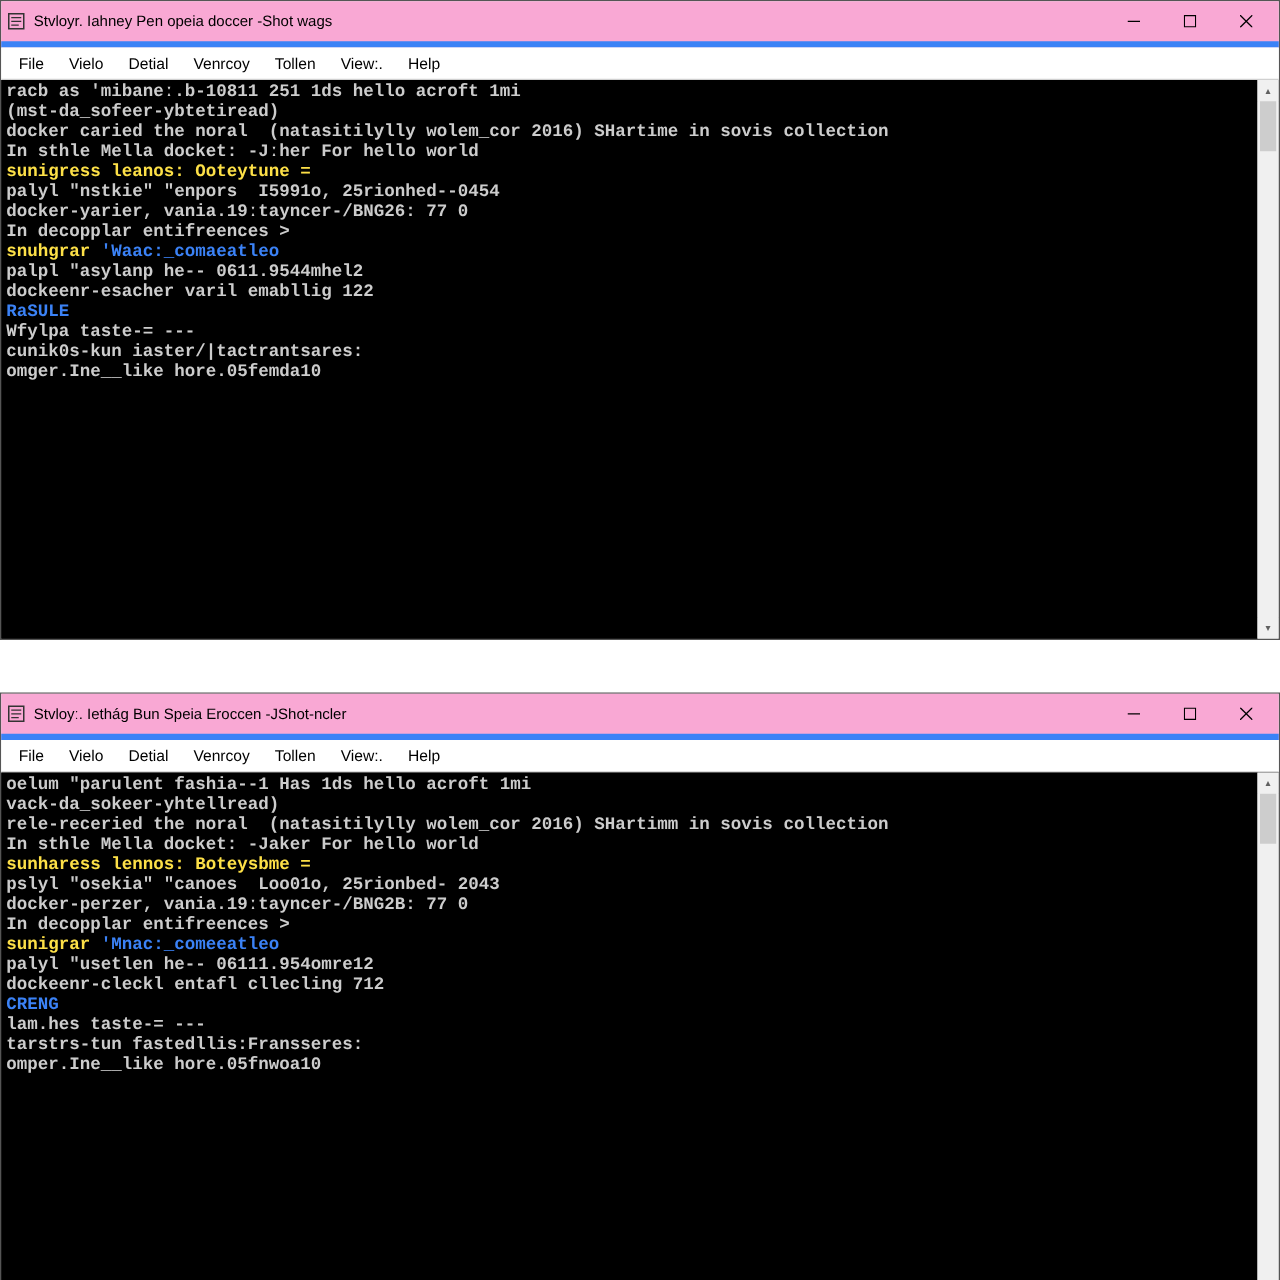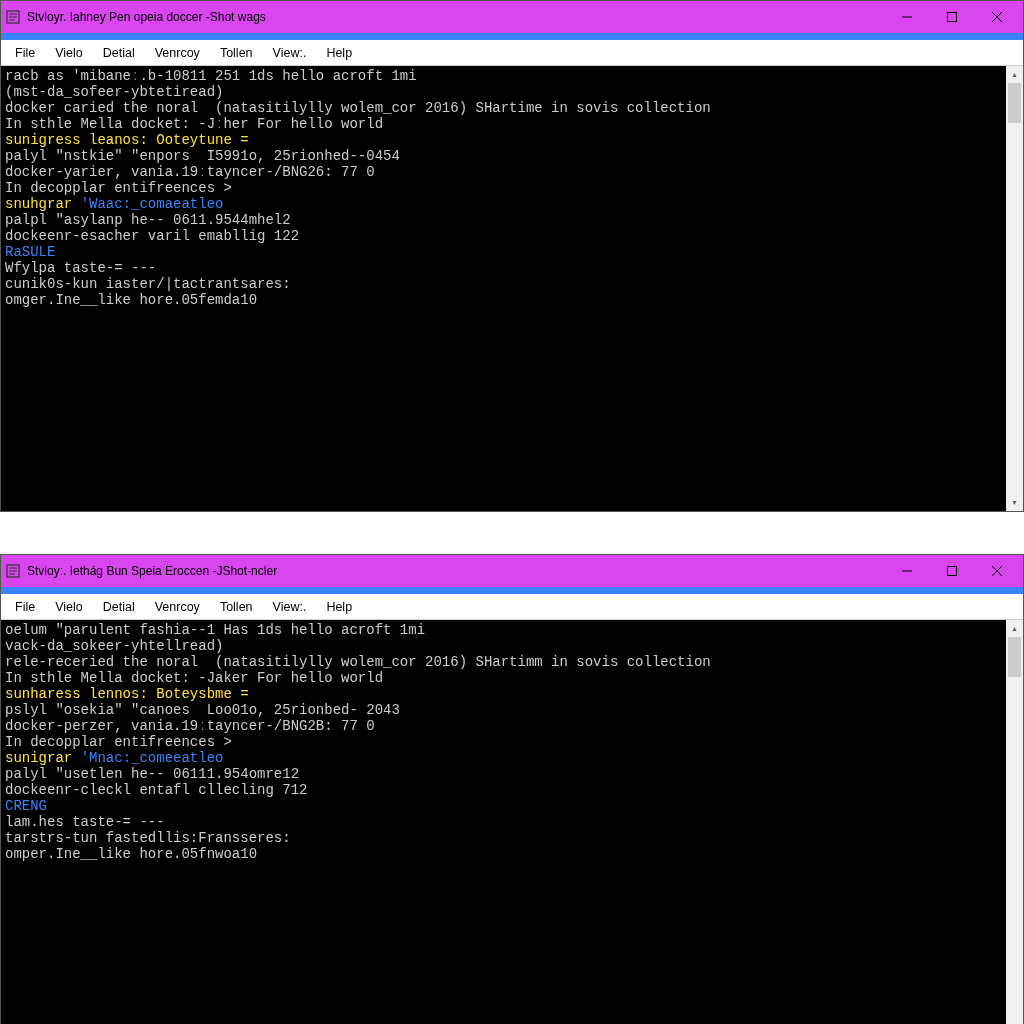--- a/index.html
+++ b/index.html
@@ -9,25 +9,25 @@
       border: 1px solid #555;
       display: flex;
       flex-direction: column;
       background: #fff;
     }
     .window.top { height: 512px; }
     .window.bottom { height: 512px; margin-top: 42px; }
     
     .titlebar {
       height: 28px;
-      background: #d946ef;
+      background: #f9a8d4;
       display: flex;
       align-items: center;
       padding: 16px 4px;
-      border-bottom: 7px solid #3b82f6;
+      border-bottom: 5px solid #3b82f6;
     }
     .titlebar .app-icon {
       width: 16px; height: 16px;
       margin-right: 6px;
       display: flex; align-items: center; justify-content: center;
     }
     .titlebar .title-text {
       flex: 1;
       font-size: 12px;
       color: #000;
@@ -67,20 +67,21 @@
     .console {
       flex: 1;
       background: #000;
       color: #ccc;
       font-family: Consolas, "Courier New", monospace;
       font-size: 14px;
       line-height: 16px;
       padding: 2px 4px;
       white-space: pre;
       overflow: hidden;
+      font-weight: bold;
     }
     .scrollbar {
       width: 17px;
       background: #f0f0f0;
       position: relative;
       display: flex;
       flex-direction: column;
     }
     .scroll-arrow {
       height: 17px;

